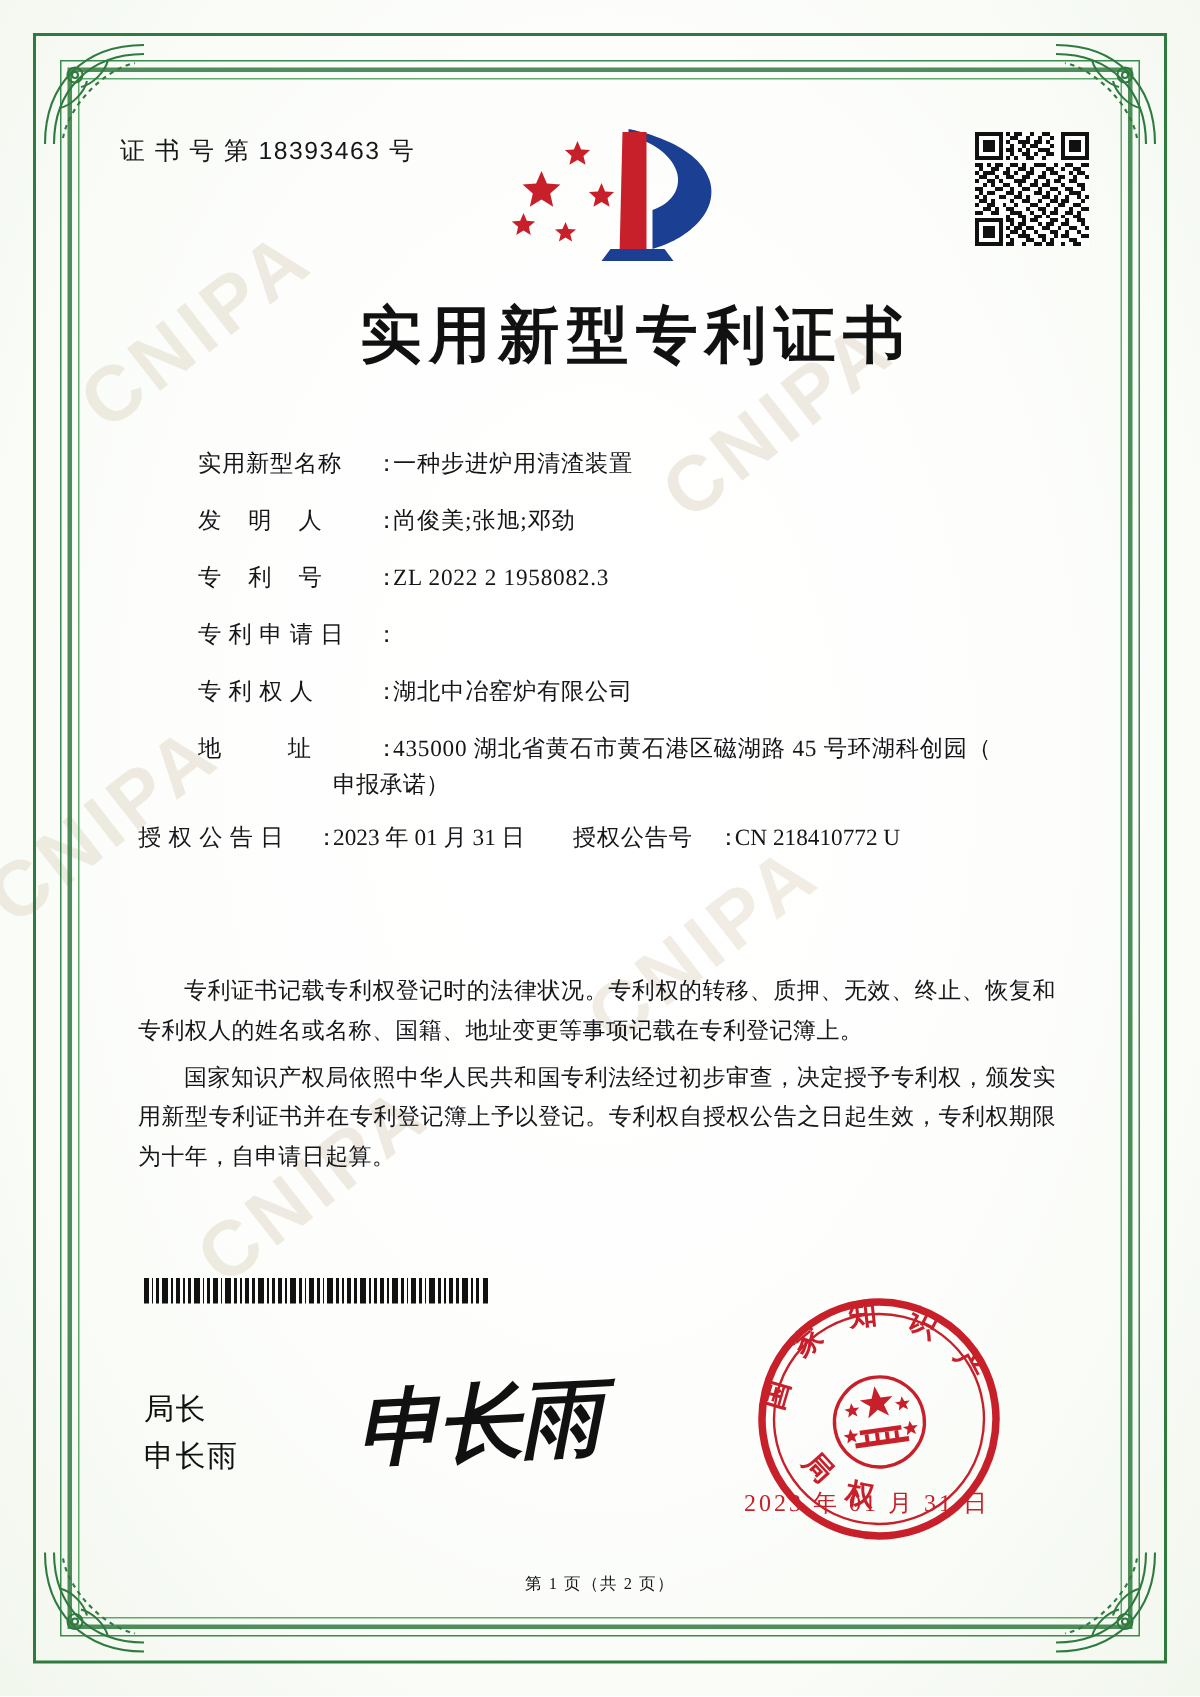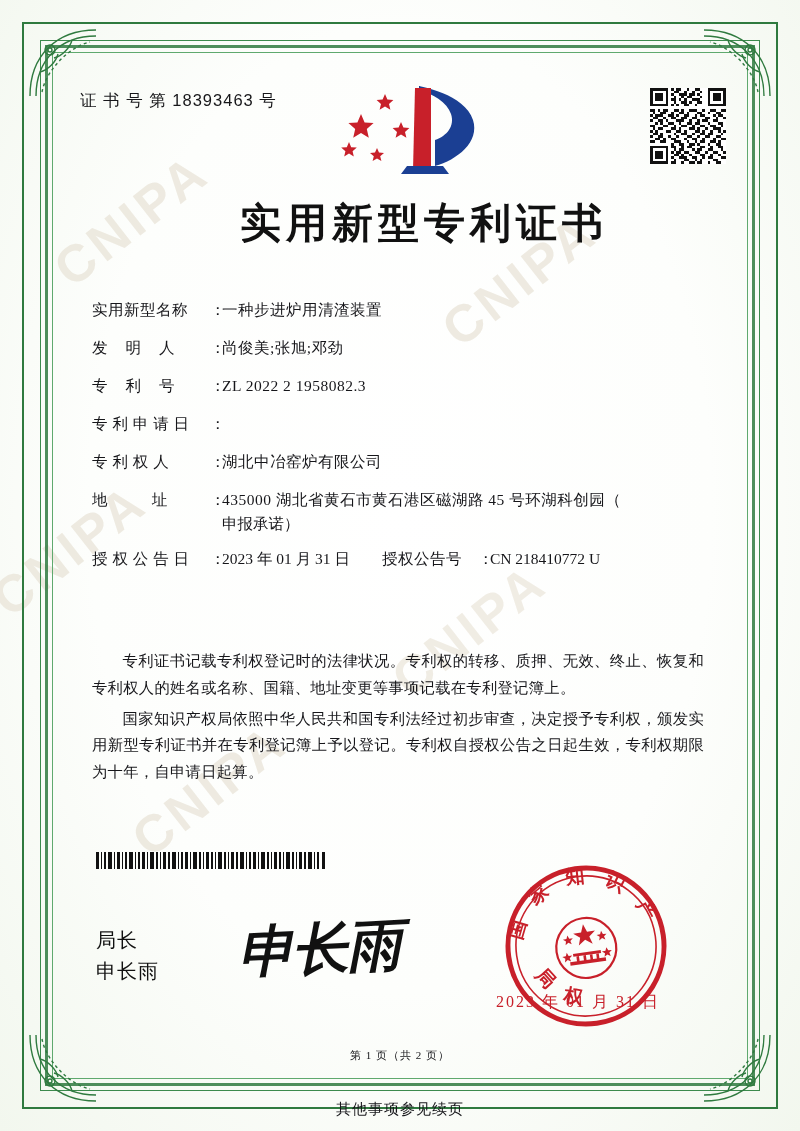--- a/index.html
+++ b/index.html
@@ -136,20 +136,21 @@
     top: 302px;
     width: 630px;
     font-size: 15.5px;
     color: #16161a;
     line-height: 1;
   }
   .field-row {
     display: flex;
     align-items: center;
     margin-bottom: 22.5px;
+    margin-left: 40px;
   }
   .f-label {
     width: 118px;
     flex: 0 0 118px;
     white-space: pre;
     letter-spacing: 0.5px;
   }
   .f-colon { width: 12px; flex: 0 0 12px; }
   .f-value { flex: 1 1 auto; letter-spacing: .5px; }
   .f-value2 {
@@ -690,14 +691,13 @@
           <rect x="-4" y="7" width="2.6" height="6"></rect>
           <rect x="2.6" y="7" width="2.6" height="6"></rect>
           <rect x="9" y="7" width="2.6" height="6"></rect>
         </g>
       </g>
     </svg>
   </div>
   <div class="seal-date">2023 年 01 月 31 日</div>
 
   <div class="page-num">第 1 页（共 2 页）</div>
-  <div class="footer-note">其他事项参见续页</div>
 </div>
 
 </body></html>

